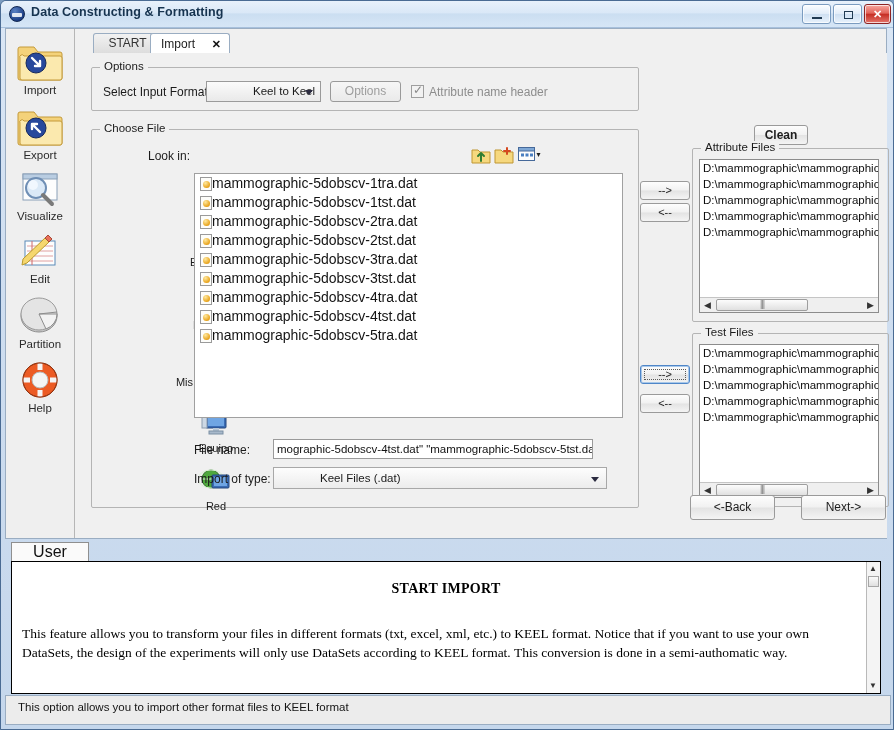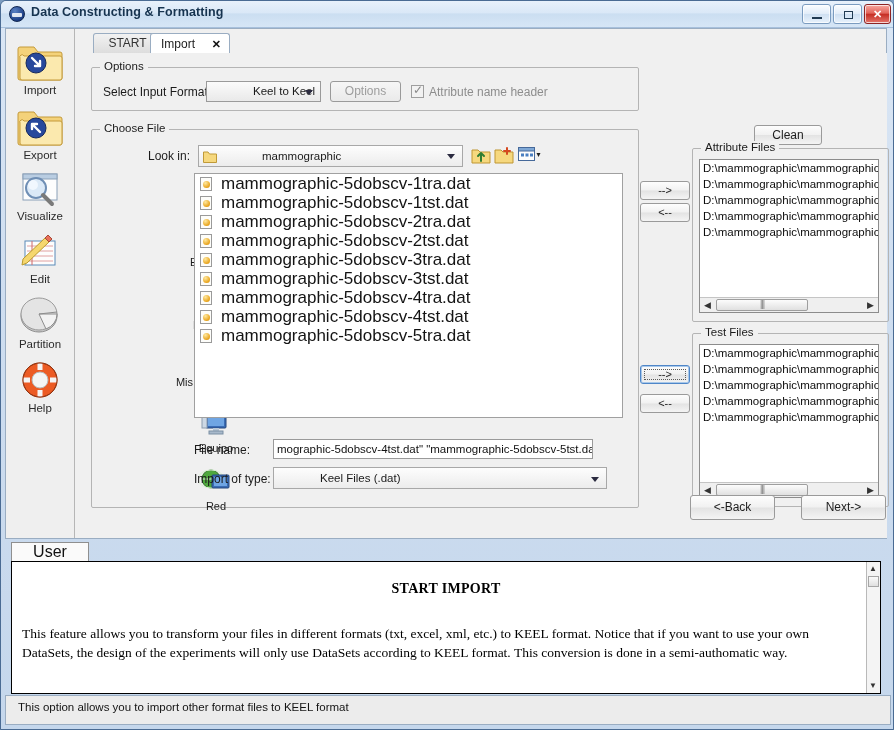--- a/index.html
+++ b/index.html
@@ -188,21 +188,21 @@
   }
 
   
   .filelist {
     position: absolute;
     background: #ffffff; border: 1px solid #a0a0a0;
     box-sizing: border-box; overflow: hidden;
   }
   .fitem {
     position: relative; height: 19px; line-height: 19px;
-    font-size: 17px; color: #141414; padding-left: 26px;
+    font-size: 14px; color: #141414; padding-left: 17px;
   }
   .ficon {
     position: absolute; left: 5px; top: 3px;
     width: 12px; height: 14px;
     background: #fdfdfa; border: 1px solid #9a9a9a;
     box-sizing: border-box;
   }
   .ficon::after {
     content: ""; position: absolute; left: 2px; top: 3px;
     width: 7px; height: 7px; border-radius: 50%;
@@ -426,27 +426,20 @@
         </div>
         <div class="btn disabled" style="left:255px; top:28px; width:71px; height:21px; line-height:19px;">Options</div>
         <div class="chk" style="left:336px; top:32px;"></div>
         <div class="lbl" style="left:354px; top:32px; color:#8d8d8d;">Attribute name header</div>
 
         <div class="group" style="left:16px; top:76px; width:546px; height:377px;">
           <span class="glabel">Choose File</span>
         </div>
 
         <div class="lbl" style="left:73px; top:96px;">Look in:</div>
-        <div class="combo flat" style="left:123px; top:92px; width:265px; height:22px; line-height:20px;">
-          <svg style="position:absolute;left:4px;top:4px" width="14" height="13" viewBox="0 0 14 13">
-            <path d="M0.5 2 h4.5 l1.5 2 h7 v8.5 h-13z" fill="#f6d87e" stroke="#c09a38"></path>
-          </svg>
-          <span class="ctext" style="left:23px;">mammographic</span>
-          <span class="arrow"></span>
-        </div>
 
         <svg style="position:absolute;left:396px;top:92px" width="20" height="20" viewBox="0 0 20 20">
           <path d="M1 5 h6 l2 2 h10 v11 h-18z" fill="#f6d87e" stroke="#bf9632"></path>
           <path d="M10 16 v-8 M10 8 l-3 3 M10 8 l3 3" stroke="#2f7d32" stroke-width="2" fill="none" stroke-linecap="round"></path>
         </svg>
         <svg style="position:absolute;left:419px;top:92px" width="20" height="20" viewBox="0 0 20 20">
           <path d="M1 5 h6 l2 2 h10 v11 h-18z" fill="#f6d87e" stroke="#bf9632"></path>
           <path d="M13 3 v6 M10 6 h6" stroke="#d4491f" stroke-width="2" stroke-linecap="round"></path>
         </svg>
         <svg style="position:absolute;left:443px;top:93px" width="24" height="18" viewBox="0 0 24 18">
@@ -528,21 +521,21 @@
 
         <div class="btn" style="left:565px; top:128px; width:50px; height:19px; line-height:17px; font-size:11px;">--&gt;</div>
         <div class="btn" style="left:565px; top:150px; width:50px; height:19px; line-height:17px; font-size:11px;">&lt;--</div>
 
         <div class="btn focus" style="left:565px; top:312px; width:50px; height:19px; line-height:17px; font-size:11px;">
           <span class="dots"></span>
           <span>--&gt;</span>
         </div>
         <div class="btn" style="left:565px; top:341px; width:50px; height:19px; line-height:17px; font-size:11px;">&lt;--</div>
 
-        <div class="btn" style="left:679px; top:72px; width:68px; height:20px; line-height:18px;">Clean</div>
+        <div class="btn" style="left:679px; top:72px; width:54px; height:20px; line-height:18px;font-weight:bold;">Clean</div>
 
         <div class="group" style="left:617px; top:95px; width:195px; height:172px;">
           <span class="glabel">Attribute Files</span>
         </div>
         <div class="listbox" style="left:624px; top:106px; width:180px; height:154px;">
           <div class="litem">D:\mammographic\mammographic-</div>
           <div class="litem">D:\mammographic\mammographic-</div>
           <div class="litem">D:\mammographic\mammographic-</div>
           <div class="litem">D:\mammographic\mammographic-</div>
           <div class="litem">D:\mammographic\mammographic-</div>

